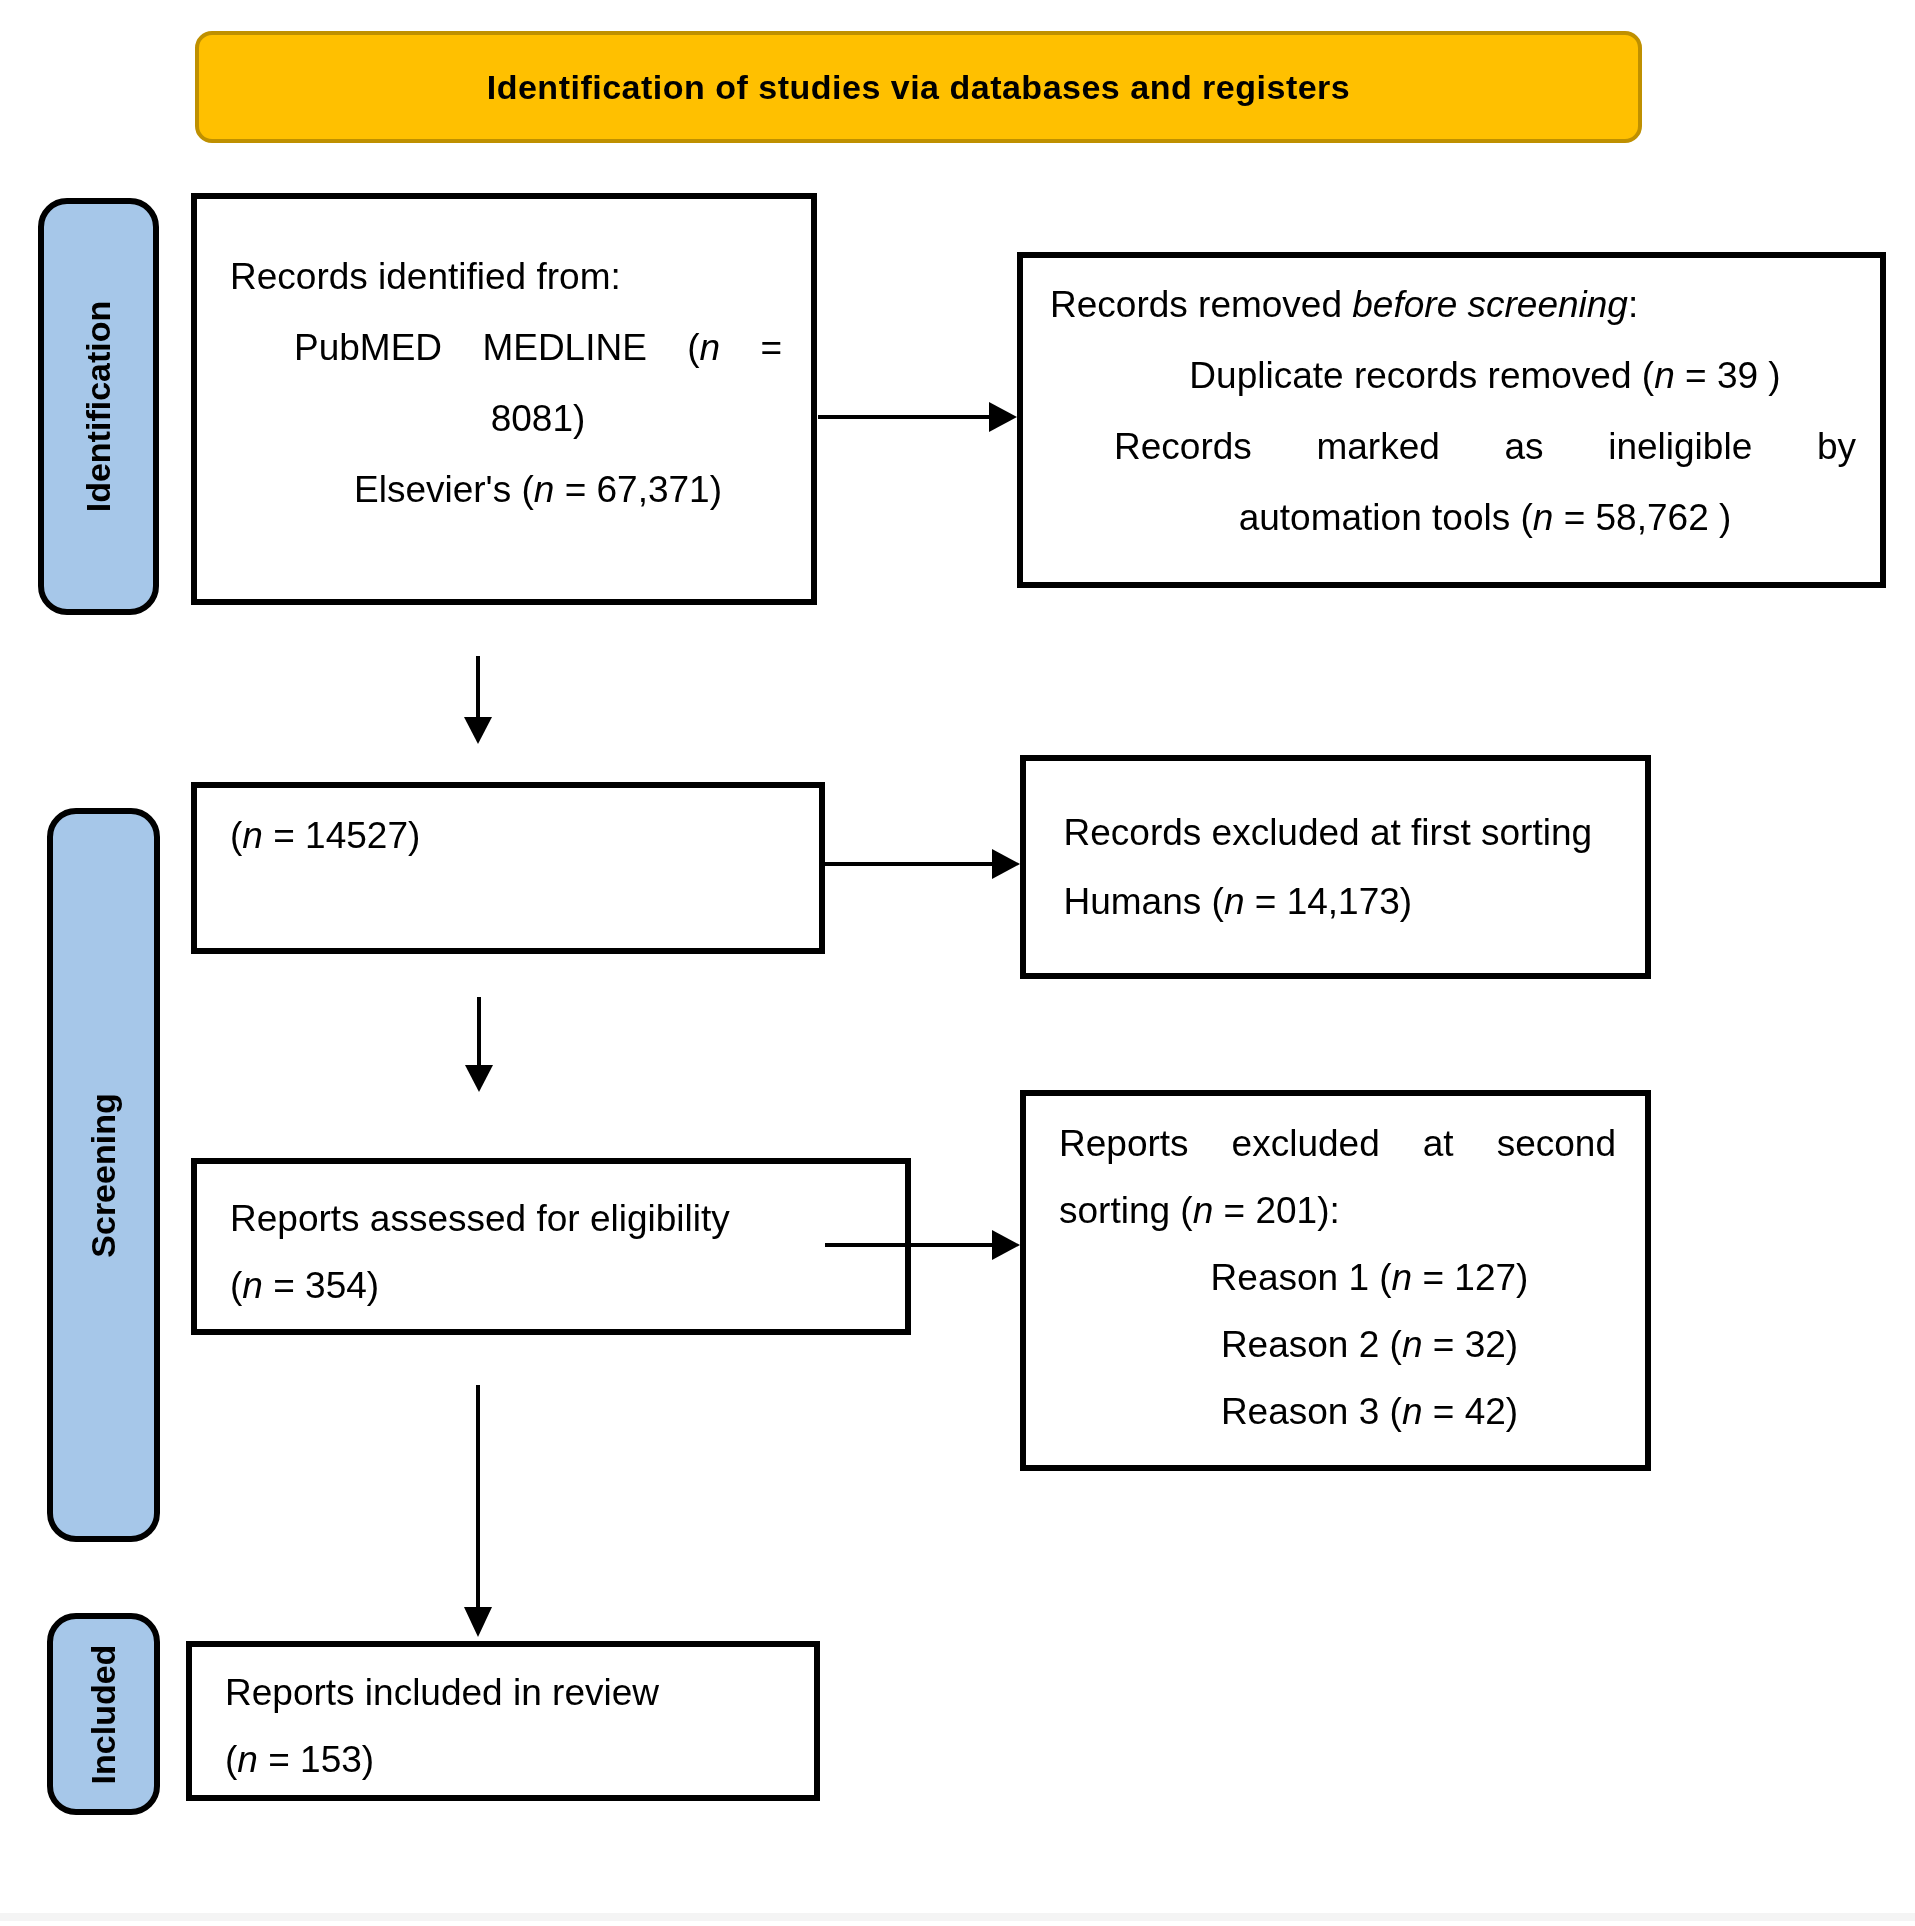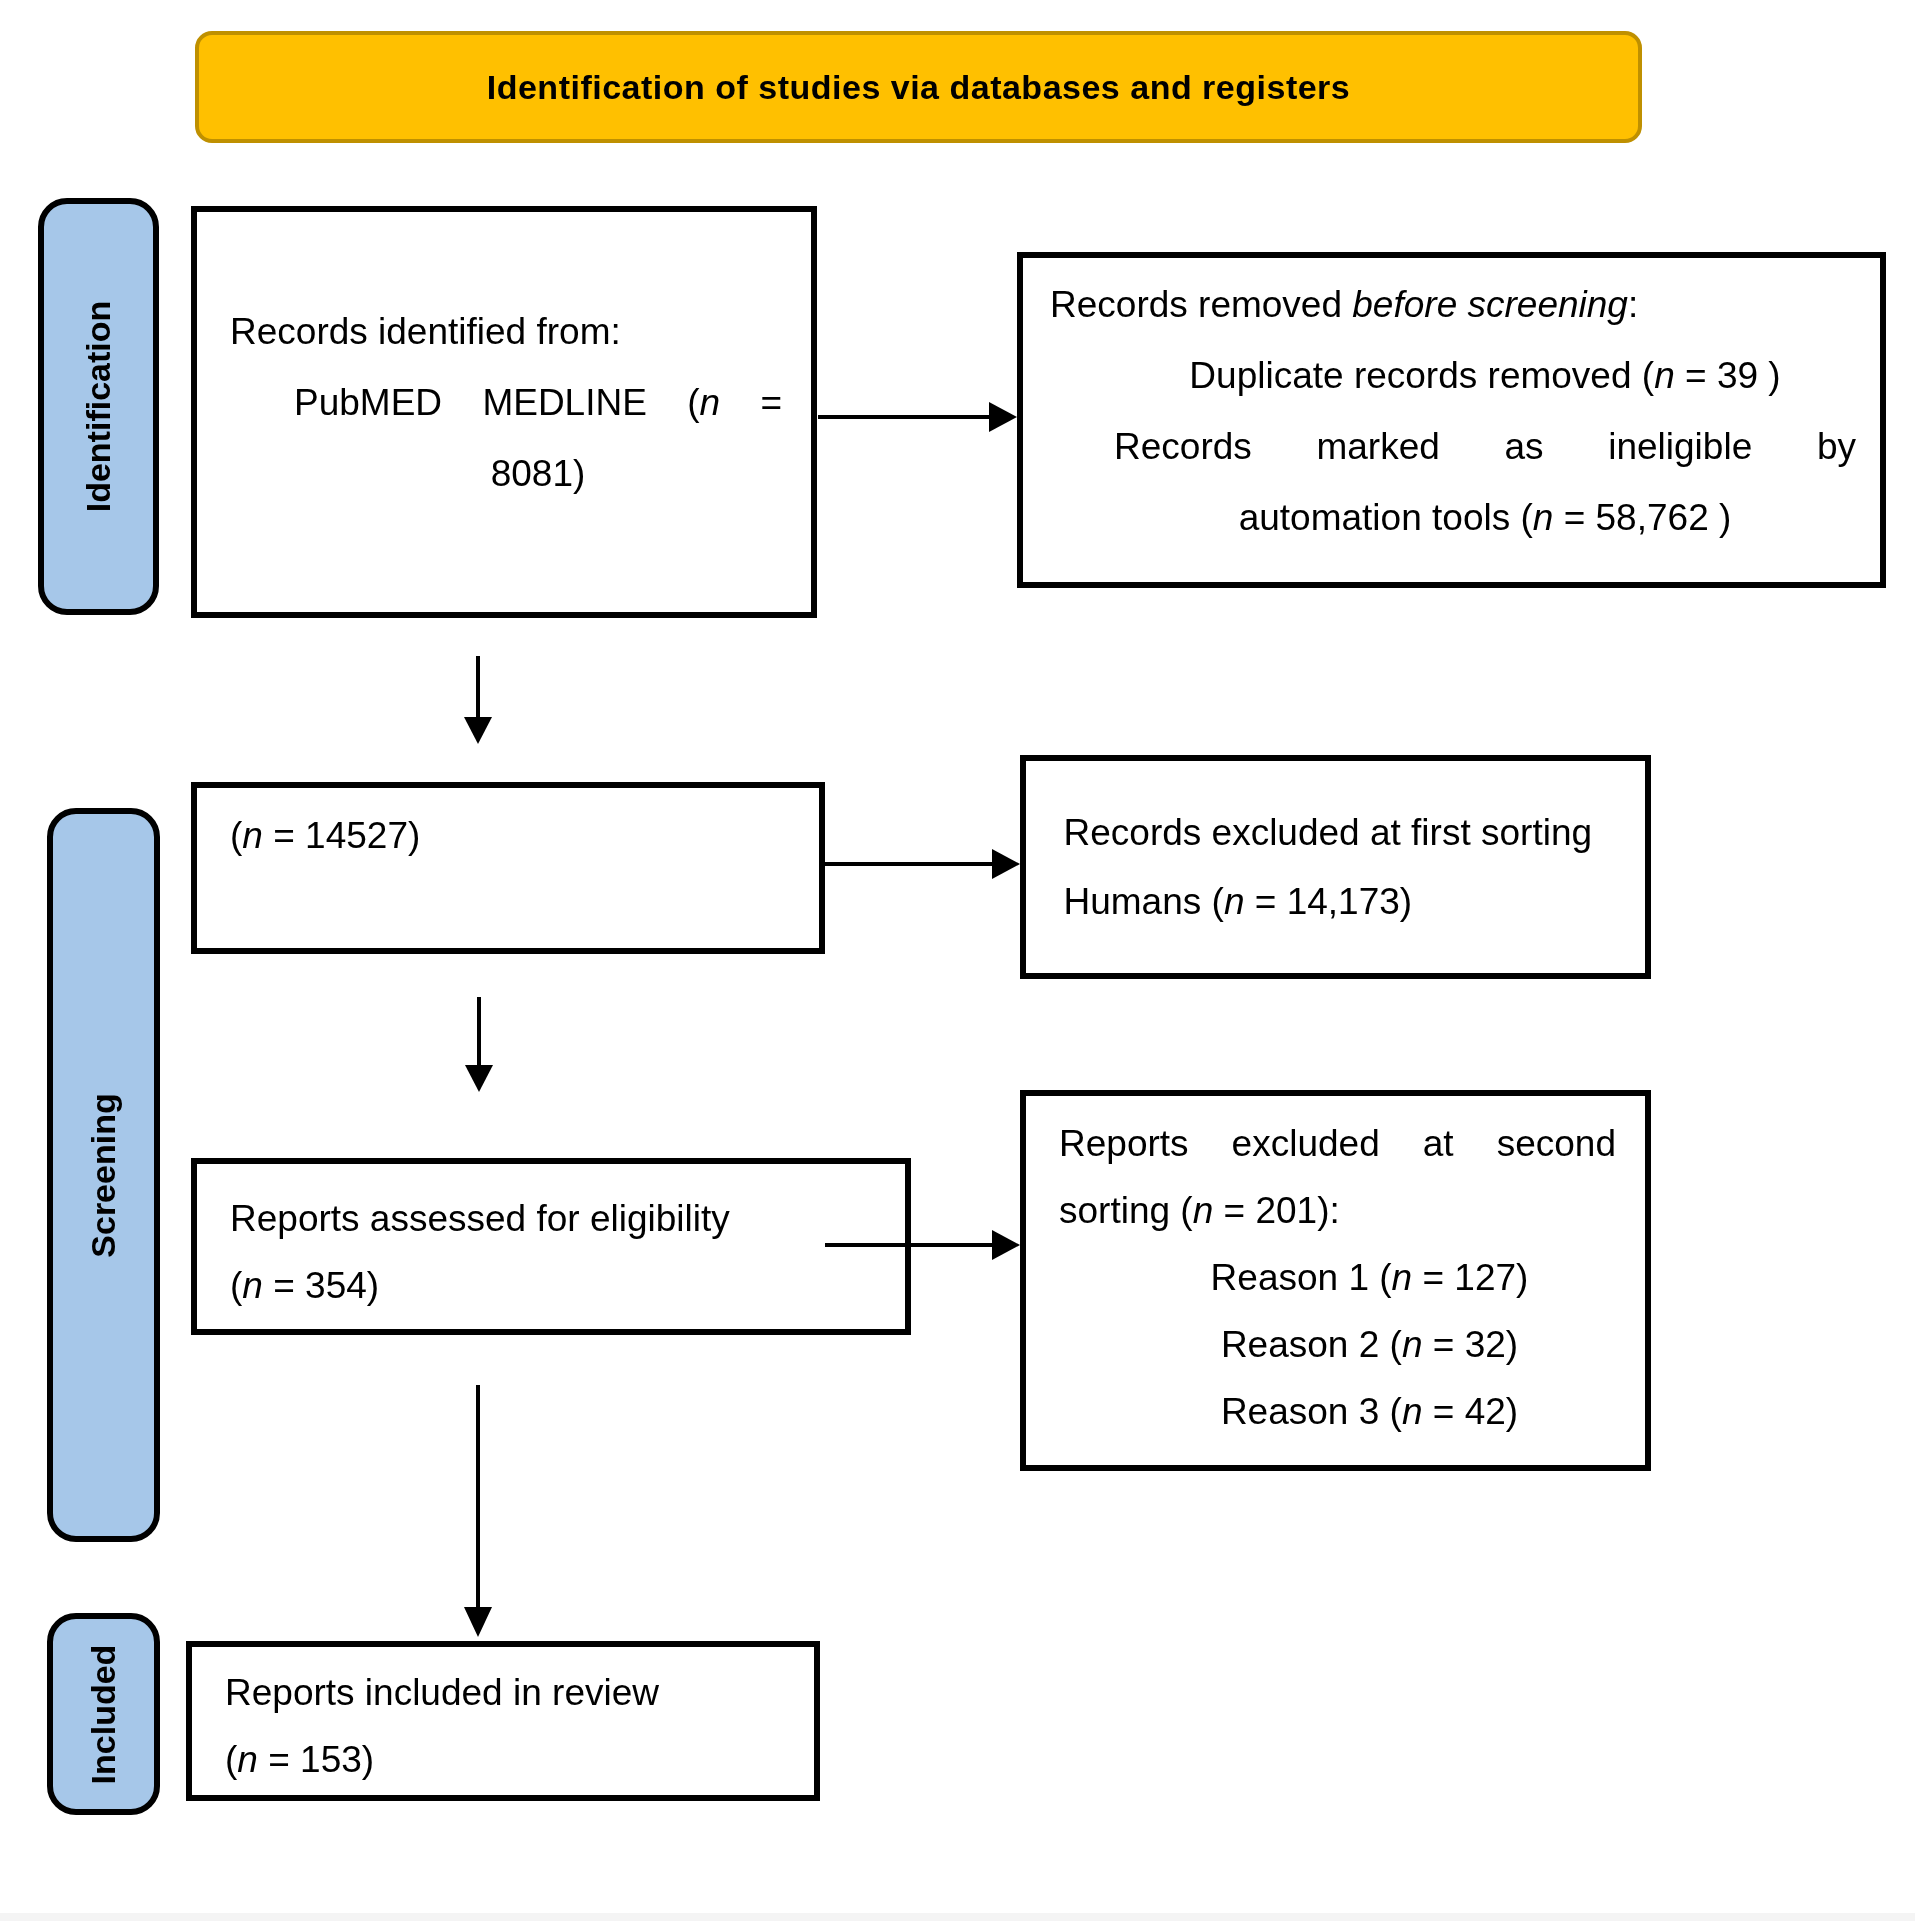--- a/index.html
+++ b/index.html
@@ -47,21 +47,21 @@
   .fbox{
     position:absolute;background:#fff;border:6.2px solid #000;
     font-size:37px;overflow:hidden;
   }
   .tline{line-height:71px;white-space:nowrap;}
   .tline.just{display:flex;justify-content:space-between;white-space:normal;}
   .tline.ind{margin-left:64px;text-align:center;}
   .tline.just.ind{margin-left:64px;}
   .it{font-style:italic;}
 
-  #box-identified{left:191px;top:206px;width:626px;height:412px;padding:84px 29px 0 33px;}
+  #box-identified{left:191px;top:193px;width:626px;height:412px;padding:42px 29px 0 33px;}
   #box-removed{left:1017px;top:252px;width:869px;height:336px;padding:10.5px 24px 0 27px;}
   #box-screened{left:191px;top:782px;width:634px;height:172px;padding:12px 29px 0 33px;}
   #box-excluded-first{left:1020px;top:755px;width:631px;height:224px;padding:37px 14.3px 0 29.5px;}
   #box-excluded-first .tline{line-height:69px;margin-left:8px;}
   #box-assessed{left:191px;top:1158px;width:720px;height:177px;padding:21.4px 29px 0 33px;}
   #box-assessed .tline{line-height:67px;}
   #box-excluded-second{left:1020px;top:1090px;width:631px;height:381px;padding:14.3px 29px 0 33px;}
   #box-excluded-second .tline{line-height:67px;}
   #box-included{left:186px;top:1641px;width:634px;height:160px;padding:12px 29px 0 33px;}
   #box-included .tline{line-height:67px;}
@@ -109,20 +109,21 @@
 
   <div class="fbox" id="box-identified">
       <div class="tline"><span class="word"><span>Records</span></span> <span class="word"><span>identified</span></span> <span class="word"><span>from:</span></span></div>
       <div class="tline just ind">
         <span class="word"><span>PubMED</span></span>
         <span class="word"><span>MEDLINE</span></span>
         <span class="word"><span>(</span><span class="it">n</span></span>
         <span class="word"><span>=</span></span>
       </div>
       <div class="tline ind"><span class="word"><span>8081)</span></span></div>
+      <div class="tline ind"><span class="word"><span>Elsevier's</span></span> <span class="word"><span>(</span><span class="it">n</span></span> <span class="word"><span>=</span></span> <span class="word"><span>67,371)</span></span></div>
     </div>
   <div class="fbox" id="box-removed">
       <div class="tline"><span class="word"><span>Records</span></span> <span class="word"><span>removed</span></span> <span class="word"><span class="it">before</span></span> <span class="word"><span class="it">screening</span><span>:</span></span></div>
       <div class="tline ind"><span class="word"><span>Duplicate</span></span> <span class="word"><span>records</span></span> <span class="word"><span>removed</span></span> <span class="word"><span>(</span><span class="it">n</span></span> <span class="word"><span>=</span></span> <span class="word"><span>39</span></span> <span class="word"><span>)</span></span></div>
       <div class="tline just ind">
         <span class="word"><span>Records</span></span>
         <span class="word"><span>marked</span></span>
         <span class="word"><span>as</span></span>
         <span class="word"><span>ineligible</span></span>
         <span class="word"><span>by</span></span>

